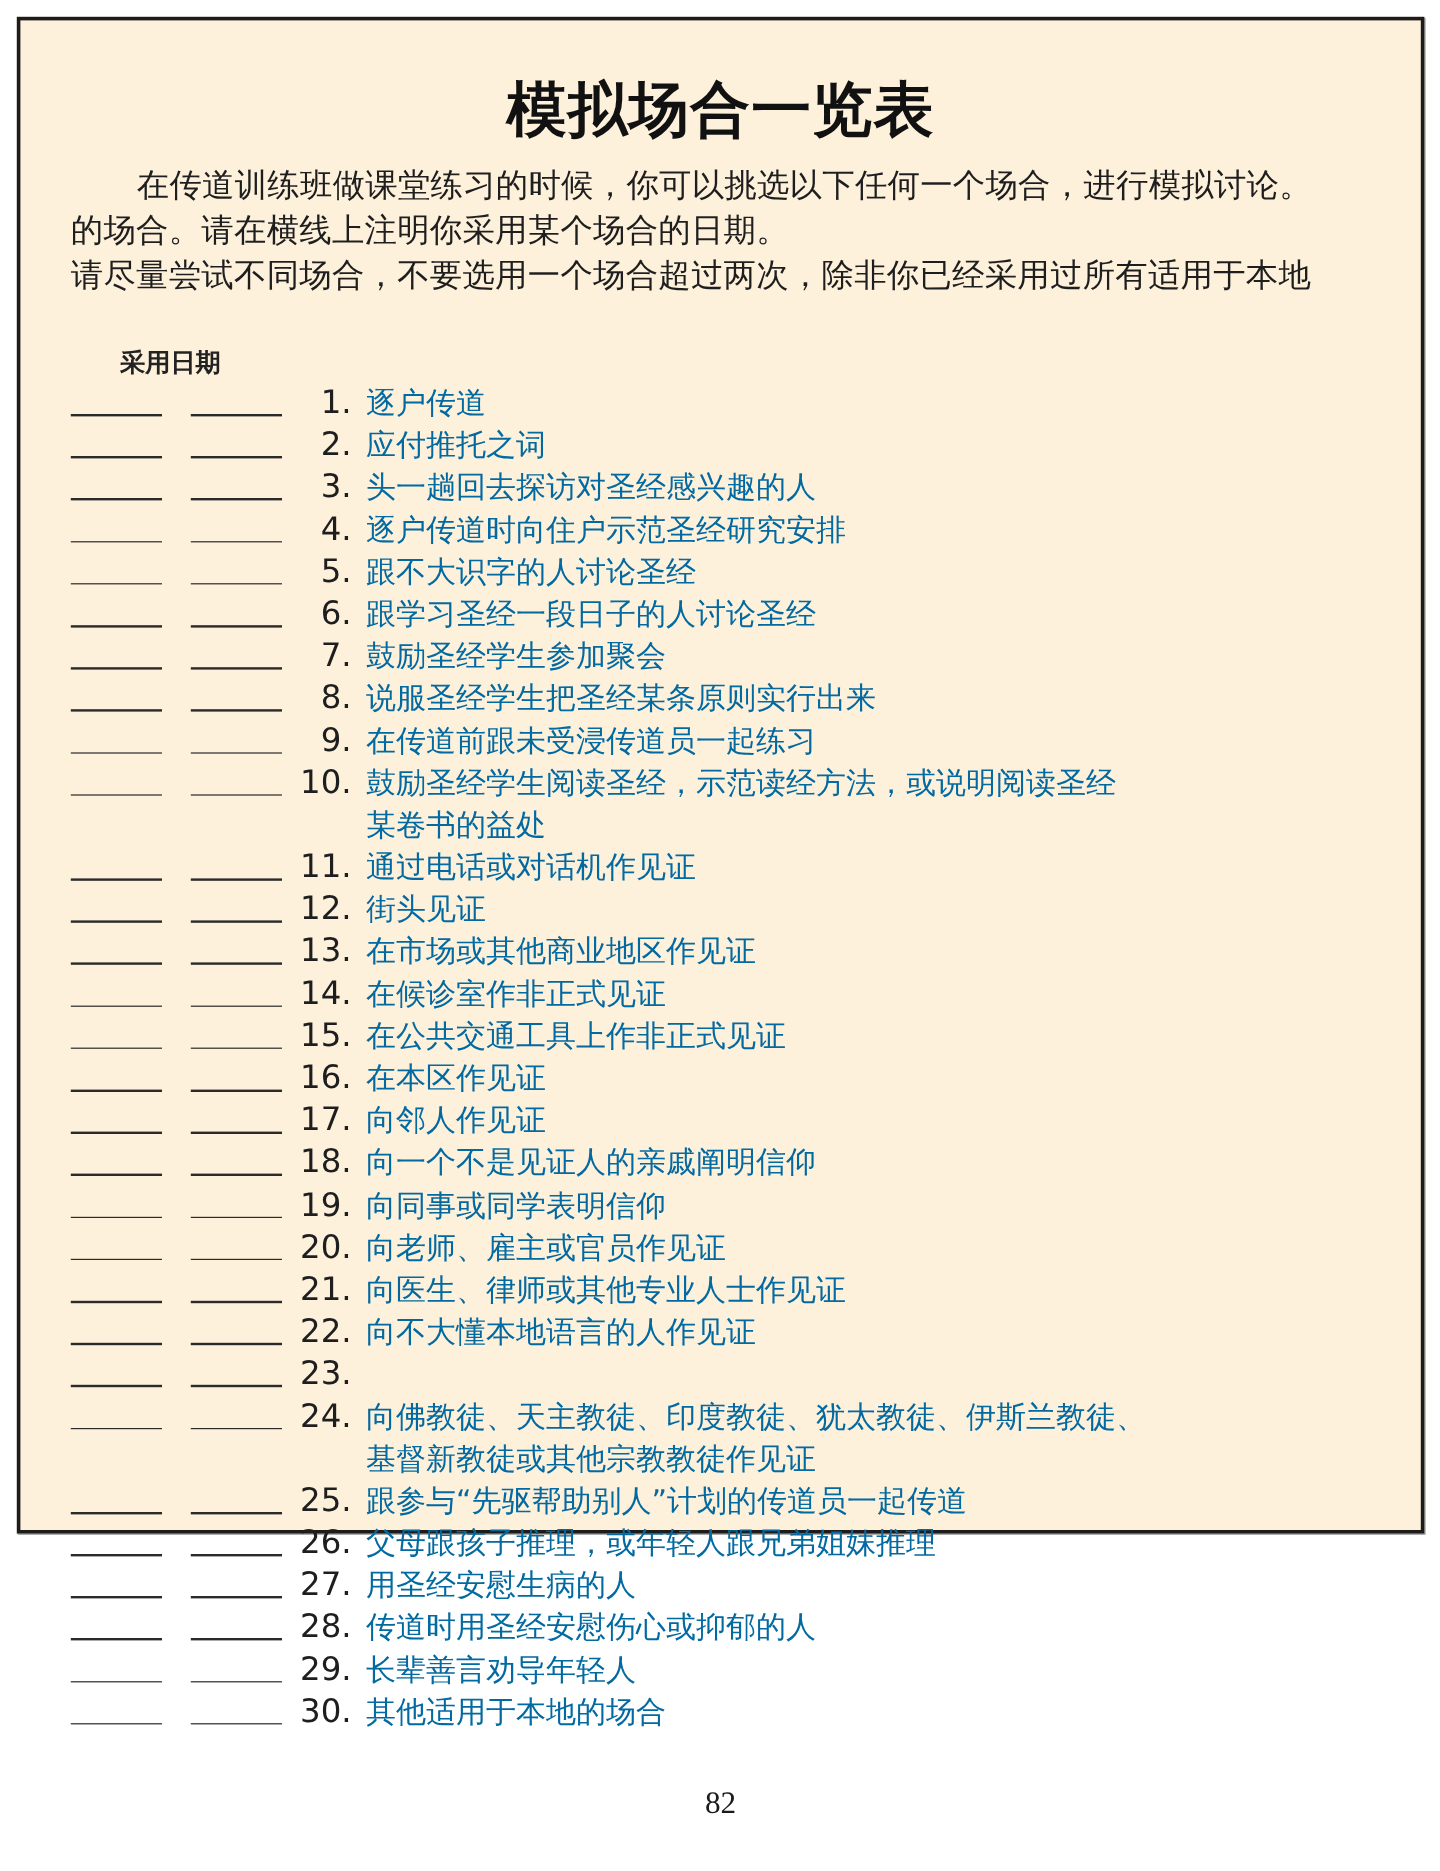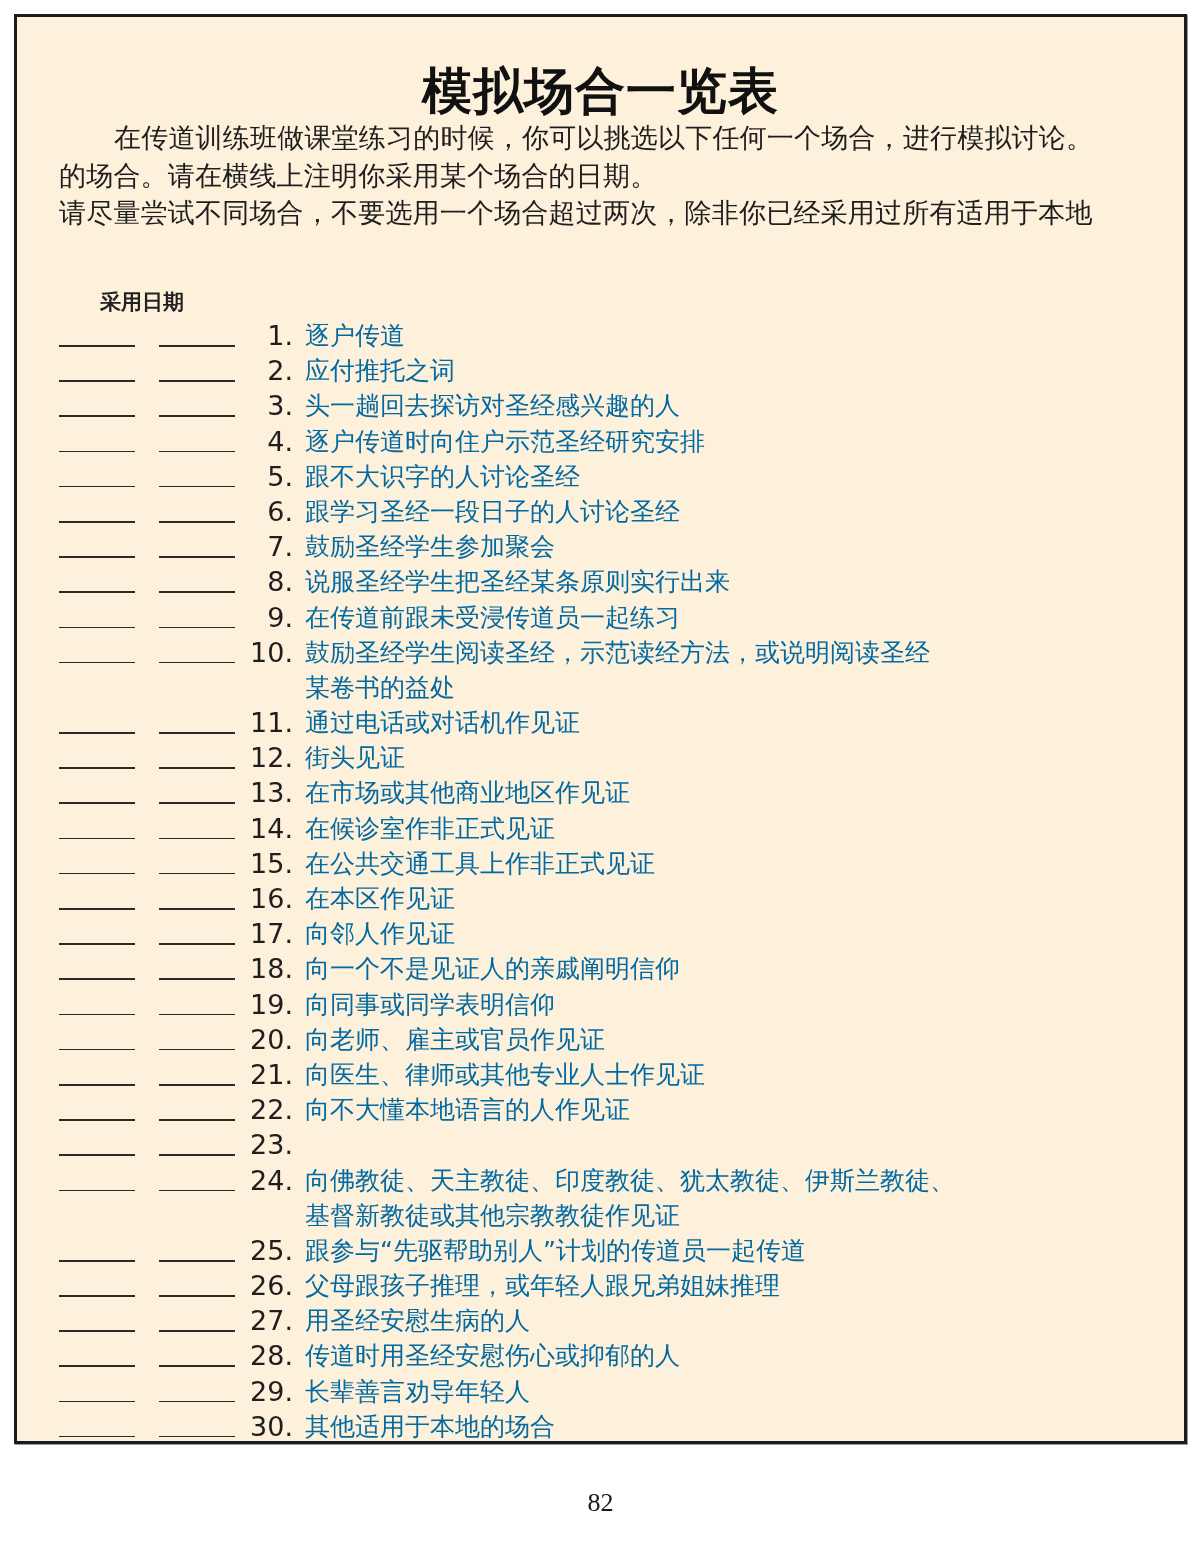--- a/index.html
+++ b/index.html
@@ -12,41 +12,41 @@
     body {
       position: relative;
       font-family: "DejaVu Sans", "Liberation Sans", sans-serif;
       color: #1a1a1a;
     }
     .page-frame {
       position: absolute;
       left: 14px;
       top: 14px;
       width: 1173px;
-      height: 1430px;
+      height: 1264px;
       background: #fef1dc;
       border: 3px solid #1c1c1c;
       box-shadow: 1px 1px 0 #9a9a9a;
     }
     .title {
       position: absolute;
       left: 0;
       width: 100%;
       top: 44px;
       text-align: center;
       font-size: 50px;
       font-weight: bold;
       letter-spacing: 1px;
       line-height: 60px;
       color: #111;
     }
     .intro {
       position: absolute;
       left: 42px;
-      top: 102px;
+      top: 119px;
       width: 1110px;
       font-size: 27px;
       line-height: 37.5px;
       color: #1e1e1e;
       letter-spacing: 0.2px;
     }
     .intro .line { display: block; white-space: nowrap; }
     .intro .line.indent { padding-left: 55px; }
     .date-header {
       position: absolute;

